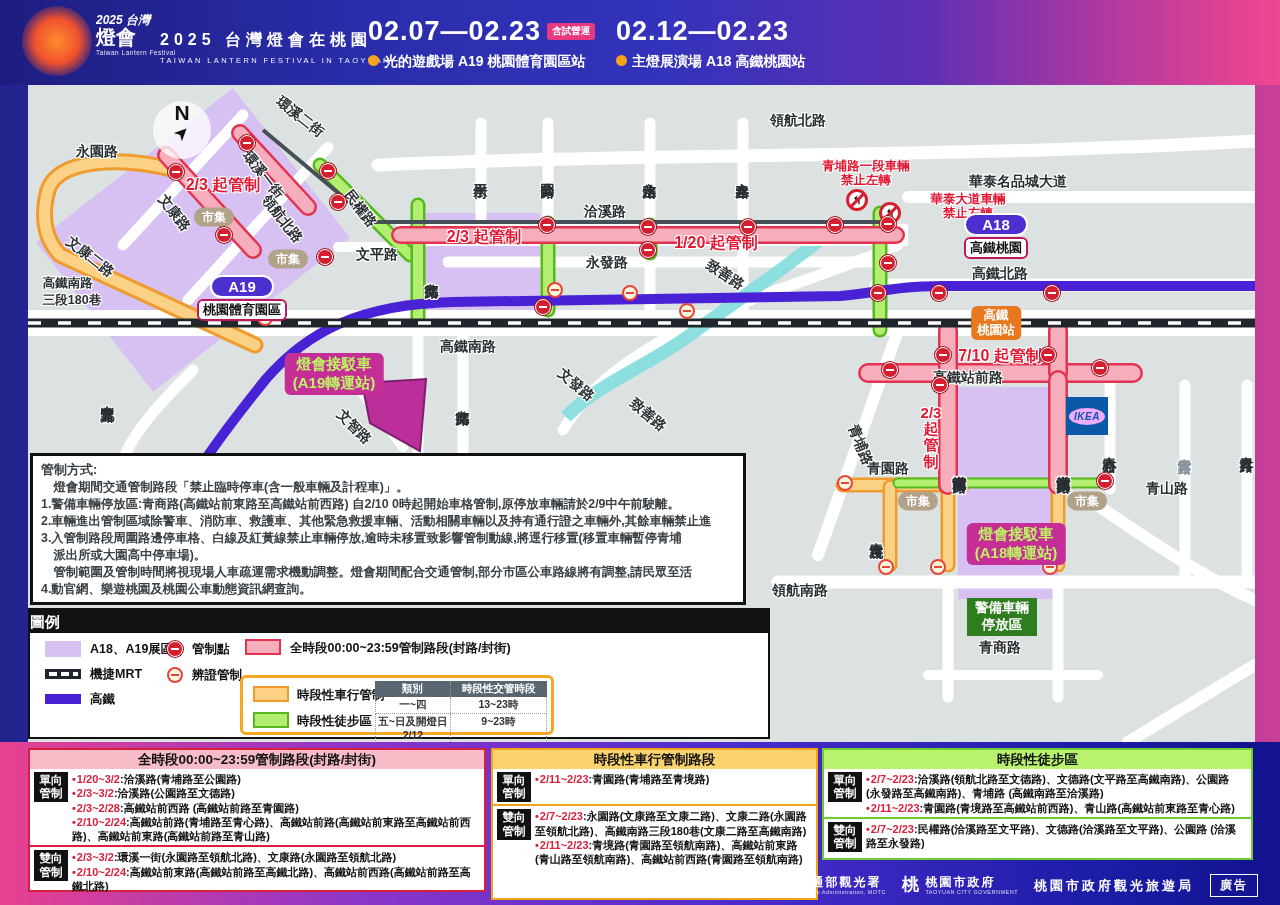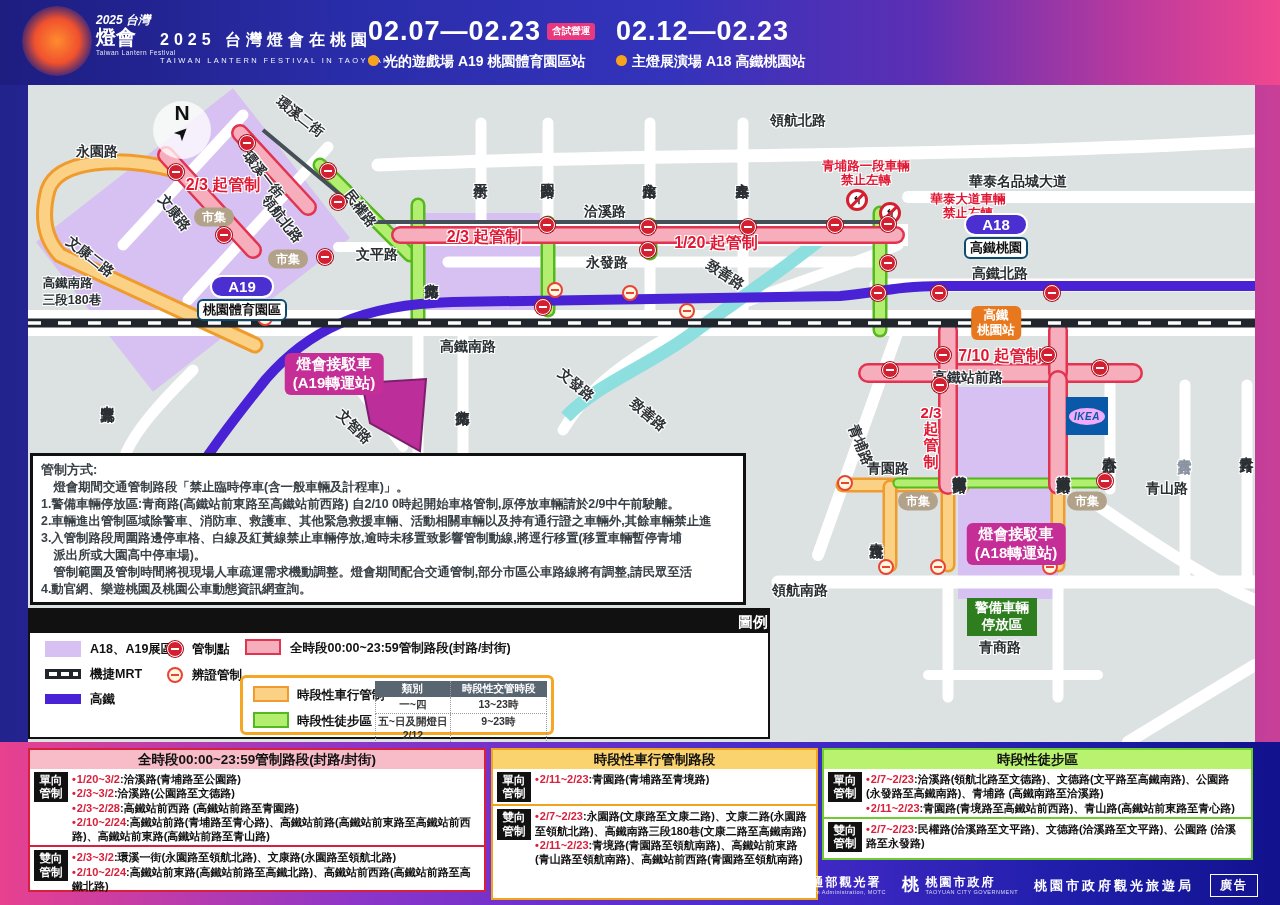--- a/index.html
+++ b/index.html
@@ -55,46 +55,46 @@
   .pt.y::after{content:"";position:absolute;left:2px;top:4.8px;width:8px;height:2.6px;background:#e84338;}
   .nlt{position:absolute;width:22px;height:22px;border-radius:50%;background:#fff;border:3px solid #d41f30;
     box-sizing:border-box;transform:translate(-50%,-50%);color:#111;font-size:11px;font-weight:bold;
     display:flex;align-items:center;justify-content:center;}
   .nlt::after{content:"";position:absolute;left:-1px;top:7px;width:18px;height:3px;background:#d41f30;transform:rotate(-45deg);}
   .market{position:absolute;background:#b3a28a;color:#fff;font-size:12px;font-weight:bold;
     padding:1px 8px;border-radius:10px;transform:translate(-50%,-50%);white-space:nowrap;}
   .station{position:absolute;text-align:center;transform:translate(-50%,0);}
   .station .pill{display:inline-block;background:#4b2fd0;color:#fff;font-weight:900;font-size:15px;
     padding:1px 16px;border-radius:13px;border:2px solid #fff;}
-  .station .nm{display:block;background:#fff;border:2px solid #0c4a6e;border-radius:6px;font-weight:900;
+  .station .nm{display:block;background:#fff;border:2px solid #be185d;border-radius:6px;font-weight:900;
     font-size:13px;color:#111;padding:0 4px;margin-top:1px;white-space:nowrap;}
   .obox{position:absolute;background:#e8781e;color:#fff;font-weight:900;font-size:12.5px;text-align:center;
     white-space:pre-line;line-height:1.2;padding:2px 6px;border-radius:6px;transform:translate(-50%,0);}
-  .mgbox{position:absolute;background:#c42e96;color:#ffffff;font-weight:900;font-size:15px;text-align:center;
+  .mgbox{position:absolute;background:#c42e96;color:#bef264;font-weight:900;font-size:15px;text-align:center;
     white-space:pre-line;line-height:1.25;padding:2px 8px;border-radius:6px;transform:translate(-50%,0);}
   .gnbox{position:absolute;background:#2e7d1e;color:#fff;font-weight:900;font-size:13.5px;text-align:center;
     white-space:pre-line;line-height:1.25;padding:2px 8px;transform:translate(-50%,0);}
   #ikea{position:absolute;left:1038px;top:312px;width:42px;height:38px;background:#0a58a8;
     display:flex;align-items:center;justify-content:center;}
   #ikea .oval{width:36px;height:17px;background:#f0abfc;border-radius:50%;display:flex;align-items:center;justify-content:center;}
   #ikea .oval span{font-size:10px;font-weight:900;font-style:italic;color:#0a58a8;letter-spacing:.5px;}
   #compass{position:absolute;left:125px;top:16px;width:58px;height:58px;border-radius:50%;
     background:rgba(255,255,255,.75);text-align:center;}
   #compass .n{font-size:21px;font-weight:900;color:#111;line-height:24px;}
   #compass .arr{font-size:18px;color:#111;display:inline-block;transform:rotate(-45deg);line-height:14px;}
 
   
   #notice{position:absolute;left:2px;top:368px;width:716px;height:152px;background:#fff;
     border:3px solid #111;box-sizing:border-box;padding:5px 8px;color:#3a4146;}
   #notice .nt{font-size:13px;font-weight:bold;}
   #notice .ln{font-size:12.4px;font-weight:bold;line-height:1.37;white-space:pre;}
 
   
   #legend{position:absolute;left:0;top:523px;width:742px;height:131px;background:#fff;border:2px solid #111;box-sizing:border-box;}
-  #legend .lt{background:#111;color:#fff;font-size:15px;font-weight:900;text-align:right;height:23px;line-height:23px;}
+  #legend .lt{background:#111;color:#fff;font-size:15px;font-weight:900;text-align:left;height:23px;line-height:23px;}
   #legend .body{position:relative;height:106px;}
   .sw{position:absolute;width:36px;height:16px;box-sizing:border-box;}
   .sw.purple{background:#d7c1f2;}
   .sw.pink{background:#f6aebc;border:2px solid #e23450;}
   .sw.or{background:#fbd285;border:2px solid #ef9b2e;}
   .sw.gr{background:#b2ee6f;border:2px solid #55b81e;}
   .lgl{position:absolute;font-size:12.5px;font-weight:900;color:#111;white-space:nowrap;}
   #mrtSw{position:absolute;width:36px;height:10px;background:#20262b;}
   #mrtSw i{position:absolute;left:4px;top:3.2px;width:8px;height:3.4px;background:#fff;}
   #mrtSw i+i{left:16px;} #mrtSw i+i+i{left:28px;width:5px;}

